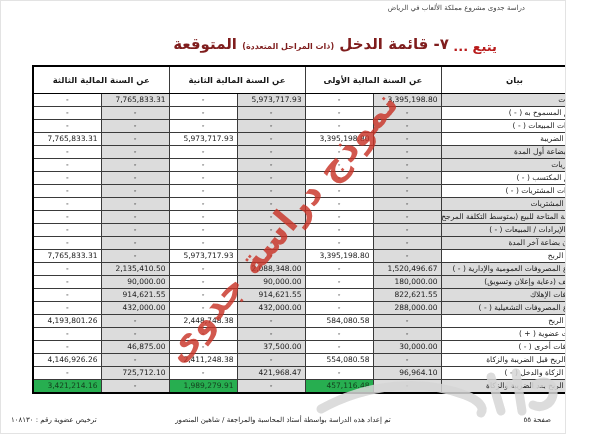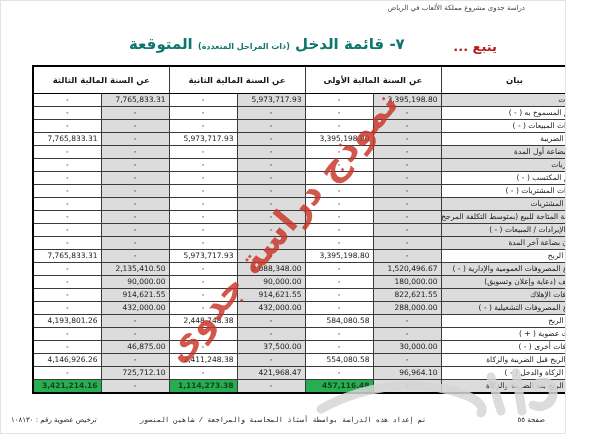--- a/index.html
+++ b/index.html
@@ -11,22 +11,22 @@
   }
   .top-note {
     position:absolute; top:3px; right:40px; font-size:7px; color:#444;
     direction:rtl;
   }
   .cont {
     position:absolute; top:38px; right:68px; font-size:13px; font-weight:bold;
     color:#b91c1c; direction:rtl;
   }
   .title {
-    position:absolute; top:34px; left:128px; width:320px; text-align:left;
-    direction:rtl; color:#0f766e; font-weight:bold; font-size:15px;
+    position:absolute; top:34px; left:128px; width:320px; text-align:right;
+    direction:rtl; color:#7f1d1d; font-weight:bold; font-size:15px;
   }
   .title .small { font-size:8px; font-weight:bold; }
   table.income {
     position:absolute; top:64px; left:31px; width:575px;
     border-collapse:collapse; table-layout:fixed;
     border:2px solid #000; direction:rtl;
   }
   table.income th, table.income td {
     border:1px solid #3a3a3a; overflow:hidden; white-space:nowrap;
   }
@@ -35,33 +35,33 @@
     background:#fff; border-bottom:1.5px solid #000;
   }
   table.income td { height:13px; line-height:12px; font-size:7.5px; padding:0 3px; }
   td.c-num { text-align:center; font-size:7.5px; padding:0 1px; }
   td.c-label { font-size:7.8px; direction:rtl; border-right:1.5px solid #000; }
   th.c-label-h { border-right:1.5px solid #000; }
   td.c-val { direction:ltr; text-align:right; }
   td.c-val.dash { text-align:center; }
   td.grp, th.grp { border-right:1.5px solid #000; }
   td.shade { background:#dcdcdc; }
-  td.green { background:#27ae50; color:#15401f; font-weight:bold;text-align:right; }
+  td.green { background:#27ae50; color:#15401f; font-weight:normal;text-align:right; }
   .wm-red {
     position:absolute; top:205px; left:95px; width:370px; text-align:center;
     direction:rtl; color:#c93428; opacity:.82; font-size:36px; font-weight:bold;
     transform:rotate(-50deg); pointer-events:none; letter-spacing:2px;
     font-family:"DejaVu Sans", sans-serif;
   }
   .wm-gray {
     position:absolute; right:2px; bottom:6px; opacity:.85; pointer-events:none;
   }
   .footer { position:absolute; bottom:5px; left:0; width:100%; height:12px; font-size:7px; color:#222; }
-  .footer .f-right { position:absolute; right:20px; direction:rtl; }
-  .footer .f-center { position:absolute; left:0; width:100%; text-align:center; direction:rtl;font-family:Liberation Mono, monospace; }
+  .footer .f-right { position:absolute; right:14px; direction:rtl; }
+  .footer .f-center { position:absolute; left:0; width:100%; text-align:center; direction:rtl; }
   .footer .f-left { position:absolute; left:10px; direction:rtl;text-align:center; }
 </style>
 </head>
 <body>
 
 <div class="page">
 
   <div class="top-note">دراسة جدوى مشروع مملكة الألعاب في الرياض</div>
 
   <div class="cont">يتبع ...</div>
@@ -302,21 +302,21 @@
           <td class="c-val dash">-</td>
           <td class="c-val grp shade">725,712.10</td>
           <td class="c-val dash">-</td>
         </tr>
         <tr>
           <td class="c-num">٢٣</td>
           <td class="c-label shade">صافي الربح بعد الضريبة والزكاة</td>
           <td class="c-val grp shade dash">-</td>
           <td class="c-val green">457,116.48</td>
           <td class="c-val grp shade dash">-</td>
-          <td class="c-val green">1,114,273.38</td>
+          <td class="c-val green">1,989,279.91</td>
           <td class="c-val grp shade dash">-</td>
           <td class="c-val green">3,421,214.16</td>
         </tr>
       </tbody>
   </table>
 
   <div class="wm-red">نموذج دراسة جدوى</div>
 
   <svg class="wm-gray" width="250" height="62" viewBox="0 0 250 62">
     <g fill="none" stroke="#d6d6d6" stroke-width="9" stroke-linecap="round">

